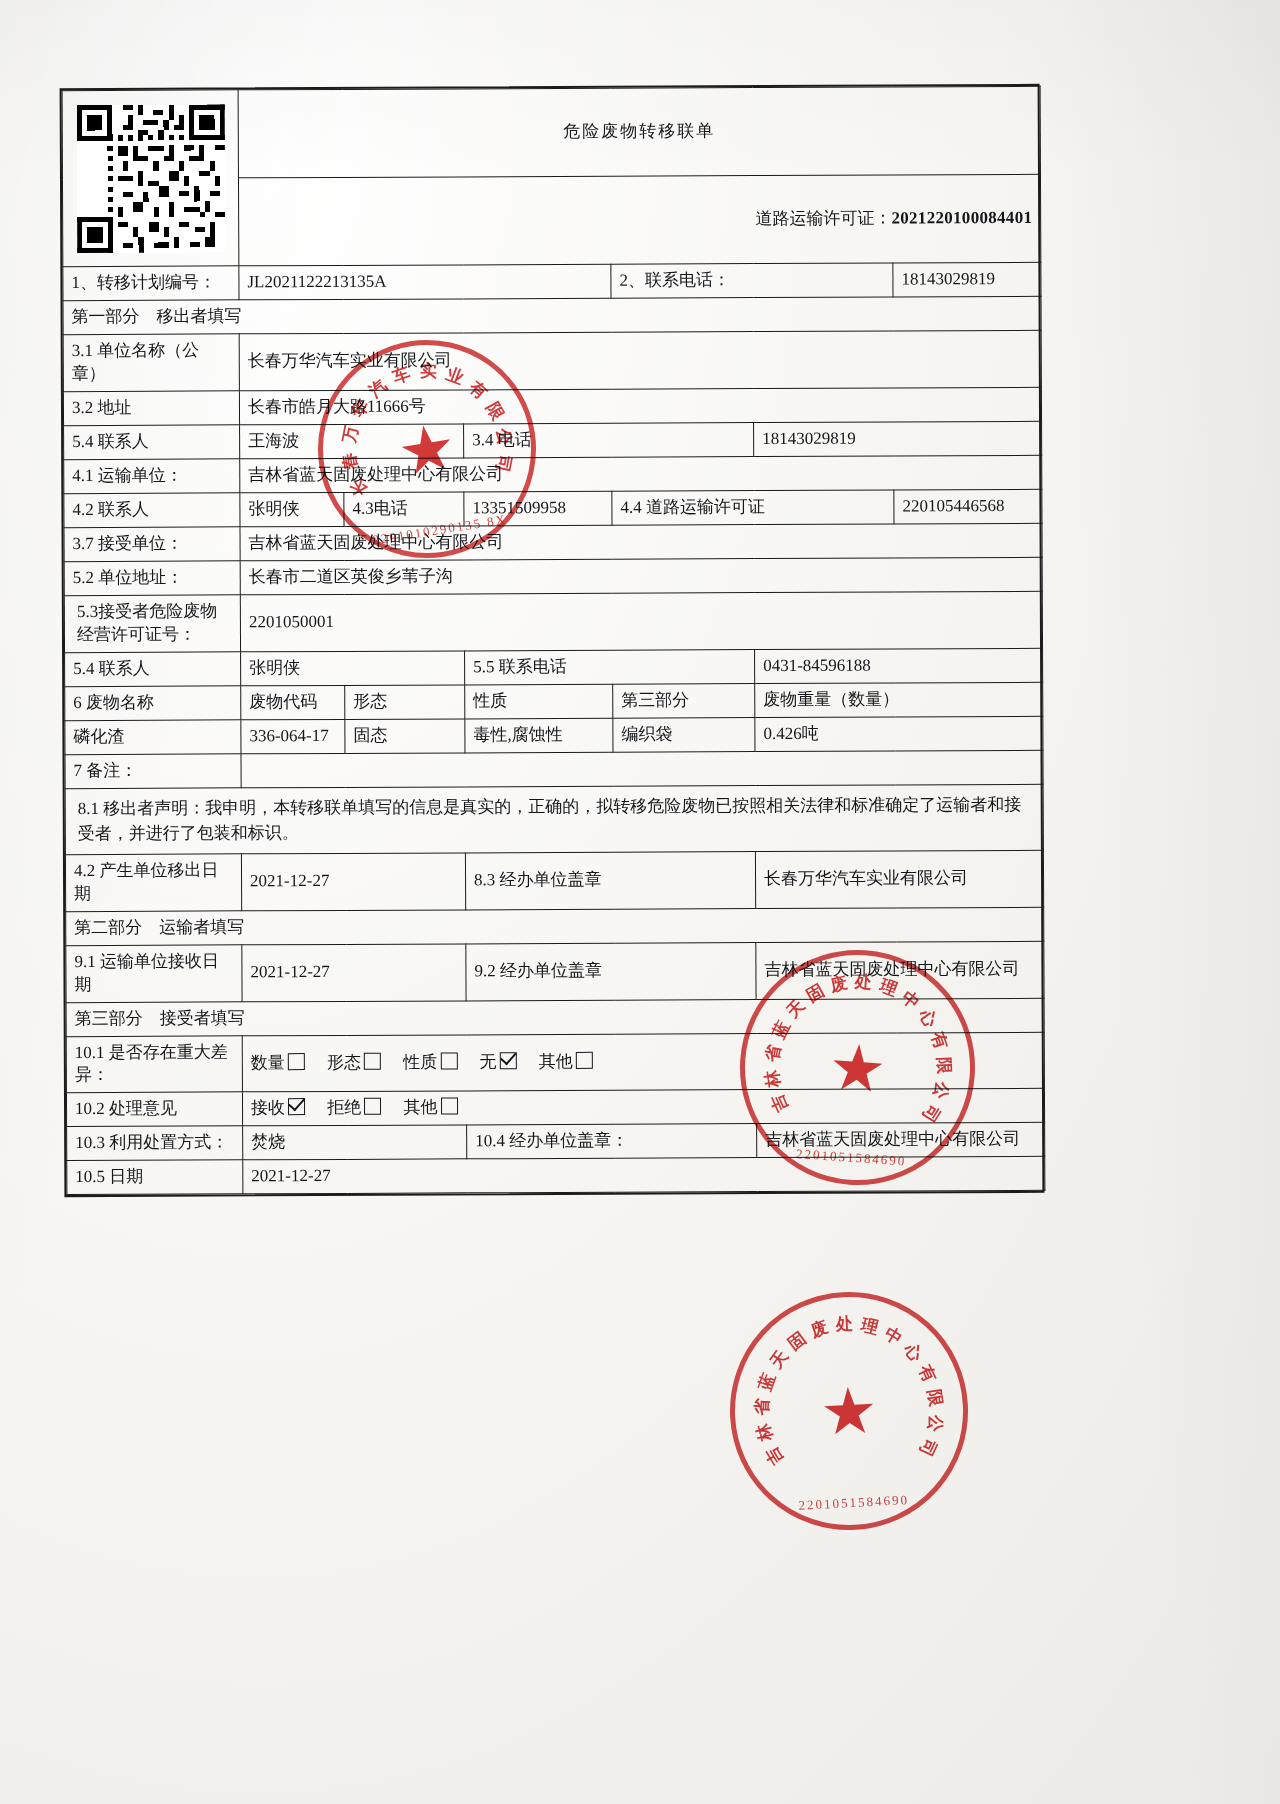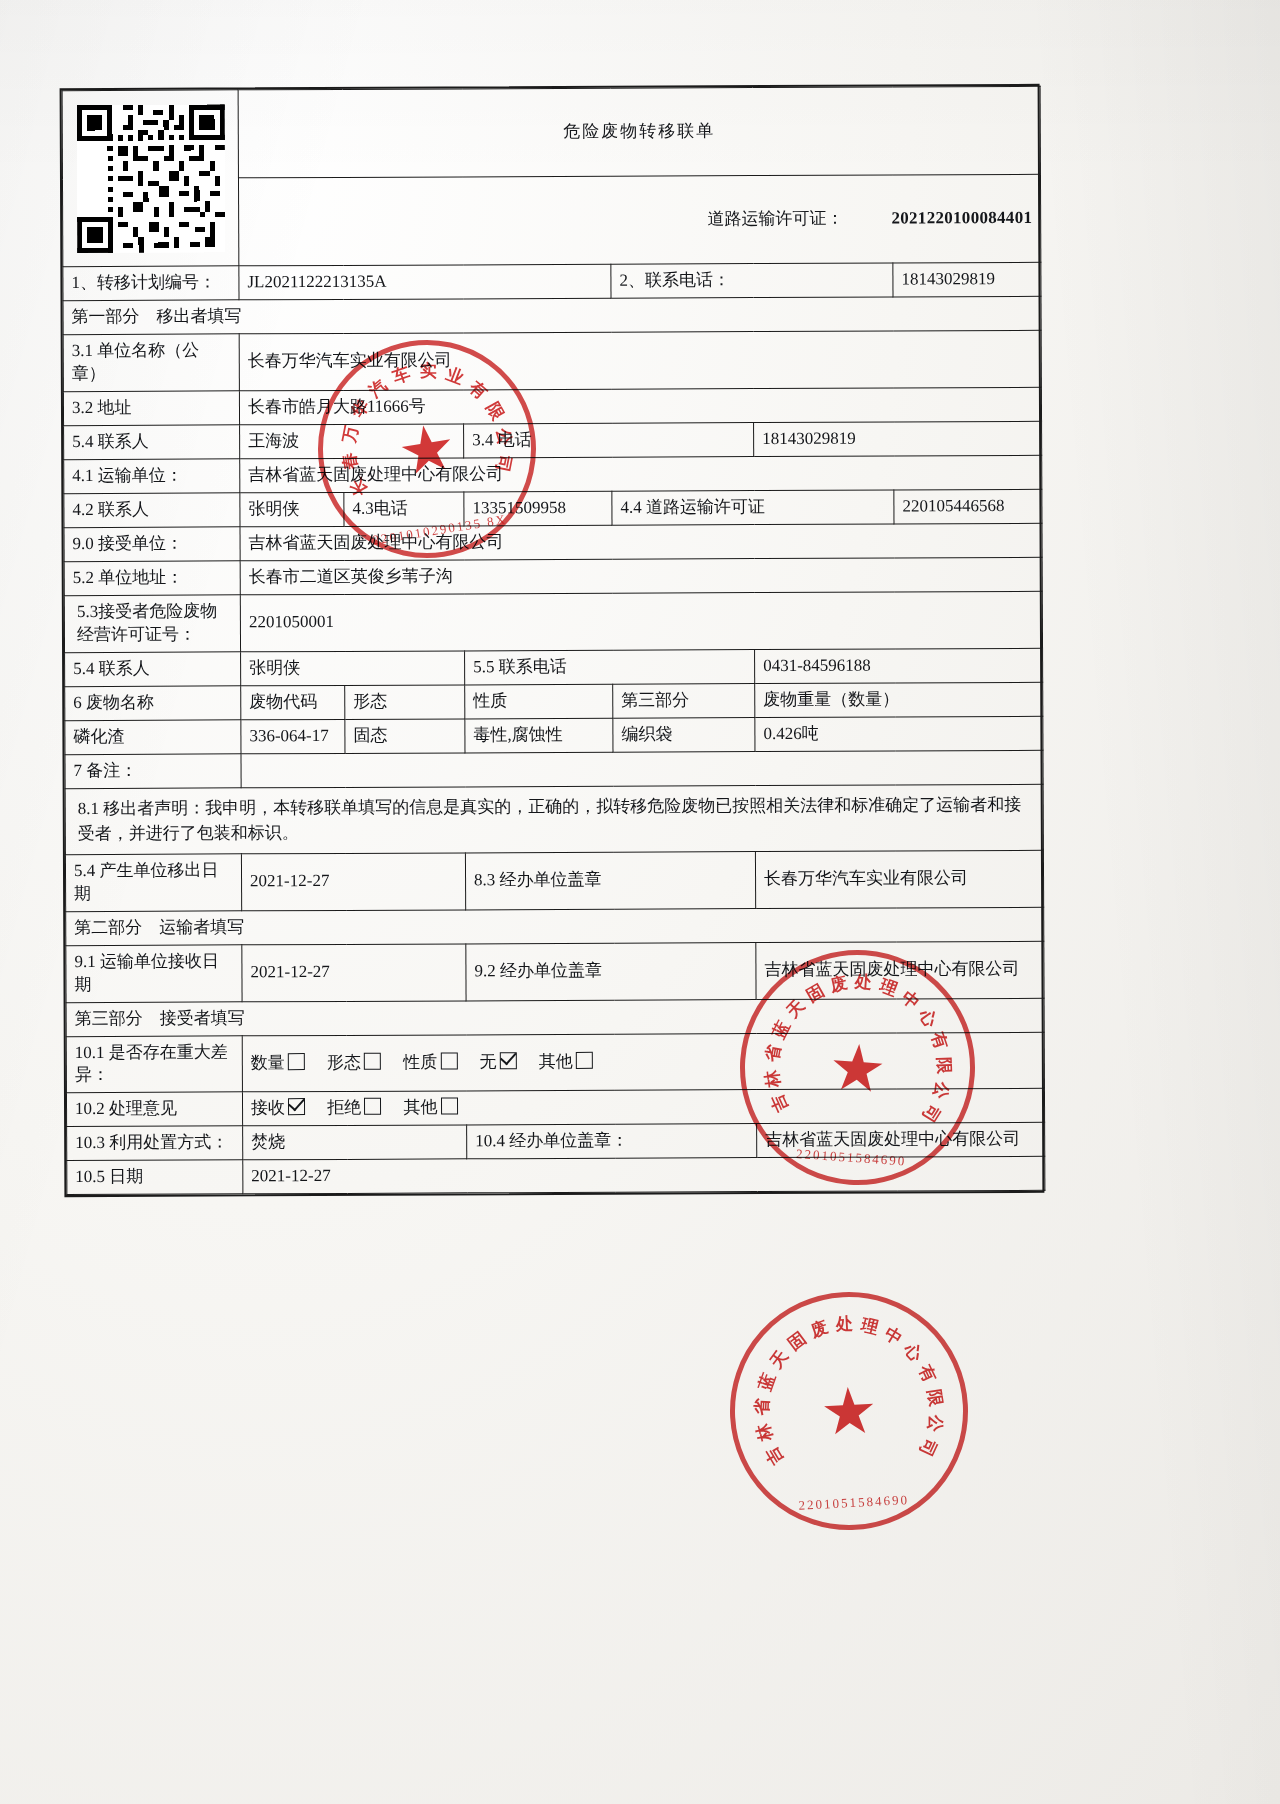--- a/index.html
+++ b/index.html
@@ -65,21 +65,21 @@
     text-align: center;
     letter-spacing: 2px;
     padding-top: 22px;
   }
   .docnum {
     text-align: right;
     font-size: 17px;
     padding-right: 14px;
     padding-bottom: 10px;
   }
-  .docnum b { font-weight: bold; letter-spacing: .3px; margin-left: 48px; }
+  .docnum b { font-weight: bold; letter-spacing: .3px; }
   .section-head { font-size: 17px; padding-left: 16px; }
   .indent { padding-left: 16px; margin-left: 28px; }
 
   
   #qr-cell { width: 176px; height: 176px; vertical-align: top; padding: 0; }
   #qr {
     width: 148px; height: 148px;
     margin: 14px auto 0 auto;
     display:block;
   }
@@ -310,21 +310,21 @@
       <tr>
         <td class="lbl indent">4.2 联系人</td>
         <td class="val">张明侠</td>
         <td class="lbl">4.3电话</td>
         <td class="val">13351509958</td>
         <td colspan="2" class="lbl">4.4 道路运输许可证</td>
         <td class="val">220105446568</td>
       </tr>
 
       <tr>
-        <td class="lbl indent">9.0 接受单位：</td>
+        <td class="lbl indent">3.7 接受单位：</td>
         <td colspan="6" class="val">吉林省蓝天固废处理中心有限公司</td>
       </tr>
 
       <tr>
         <td class="lbl indent">5.2 单位地址：</td>
         <td colspan="6" class="val">长春市二道区英俊乡苇子沟</td>
       </tr>
 
       <tr>
         <td class="lbl indent" style="padding-left:12px">5.3接受者危险废物经营许可证号：</td>
@@ -358,21 +358,21 @@
       <tr>
         <td class="lbl indent">7 备注：</td>
         <td colspan="6" class="val"></td>
       </tr>
 
       <tr>
         <td colspan="7" class="lbl" style="padding:7px 12px; line-height:1.5;">8.1 移出者声明：我申明，本转移联单填写的信息是真实的，正确的，拟转移危险废物已按照相关法律和标准确定了运输者和接受者，并进行了包装和标识。</td>
       </tr>
 
       <tr>
-        <td class="lbl indent">5.4 产生单位移出日期</td>
+        <td class="lbl indent">4.2 产生单位移出日期</td>
         <td colspan="2" class="val">2021-12-27</td>
         <td colspan="2" class="lbl">8.3 经办单位盖章</td>
         <td colspan="2" class="val">长春万华汽车实业有限公司</td>
       </tr>
 
       <tr>
         <td colspan="7" class="section-head">第二部分　运输者填写</td>
       </tr>
 
       <tr>

